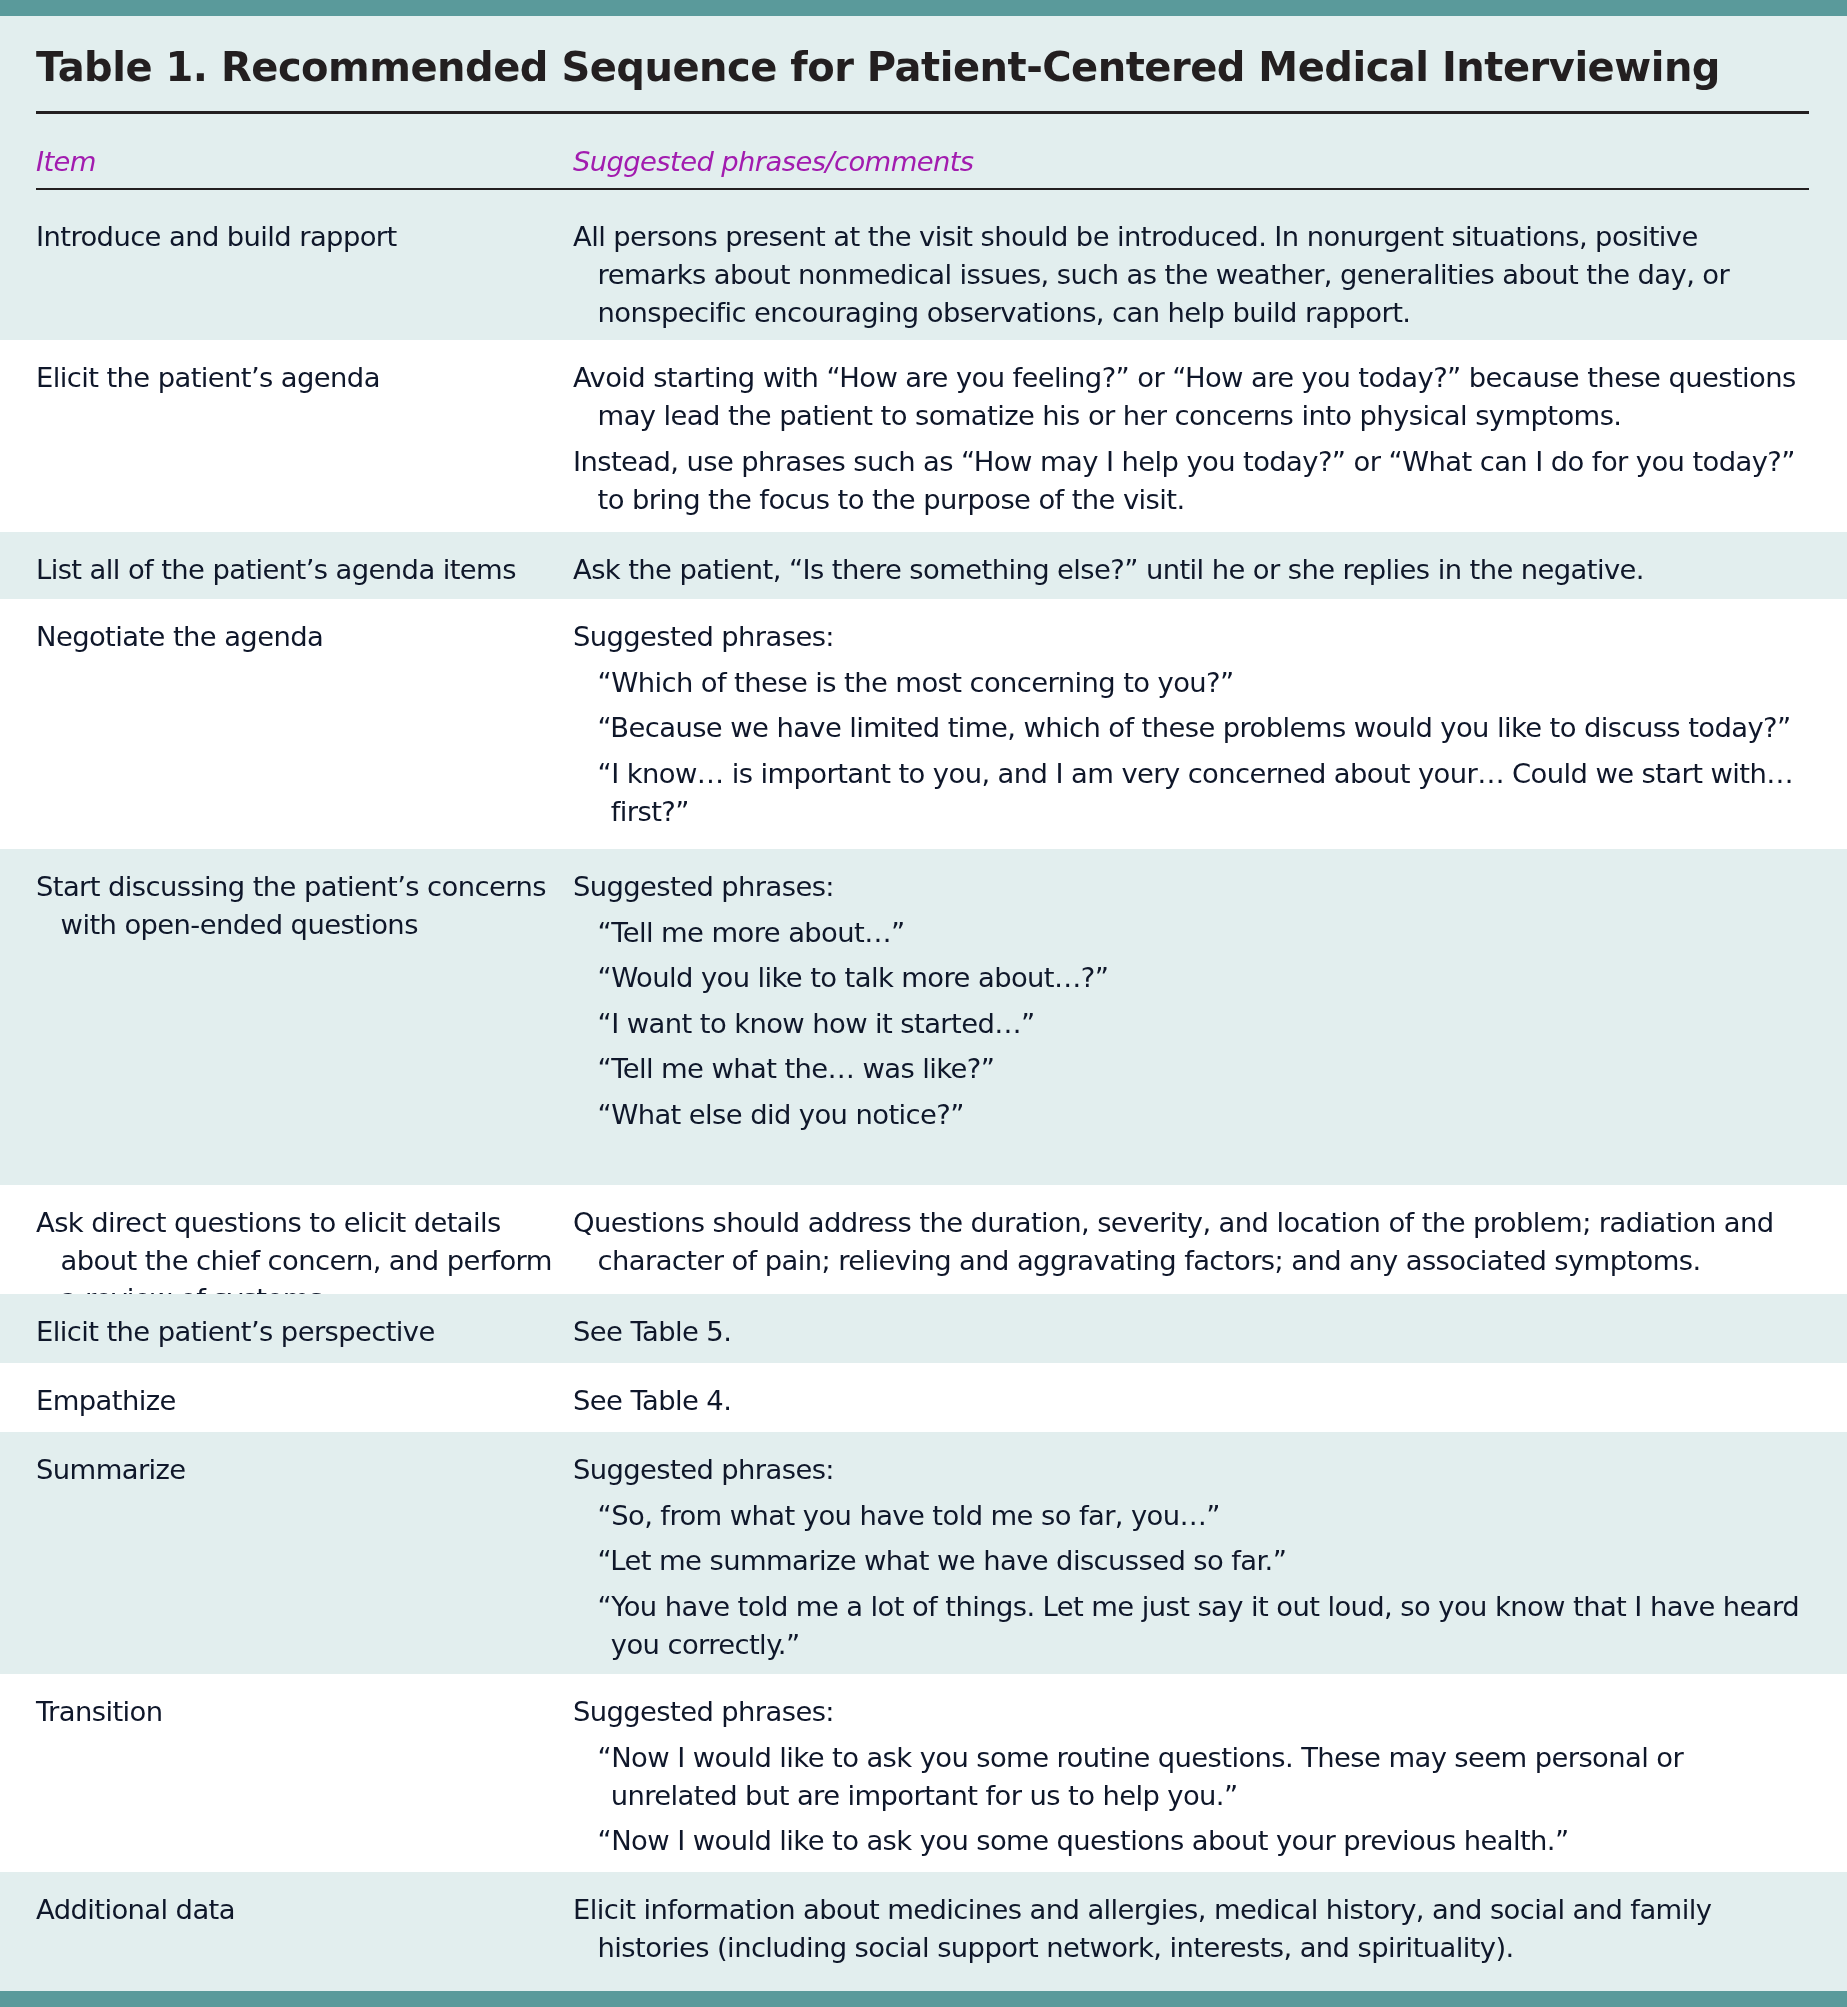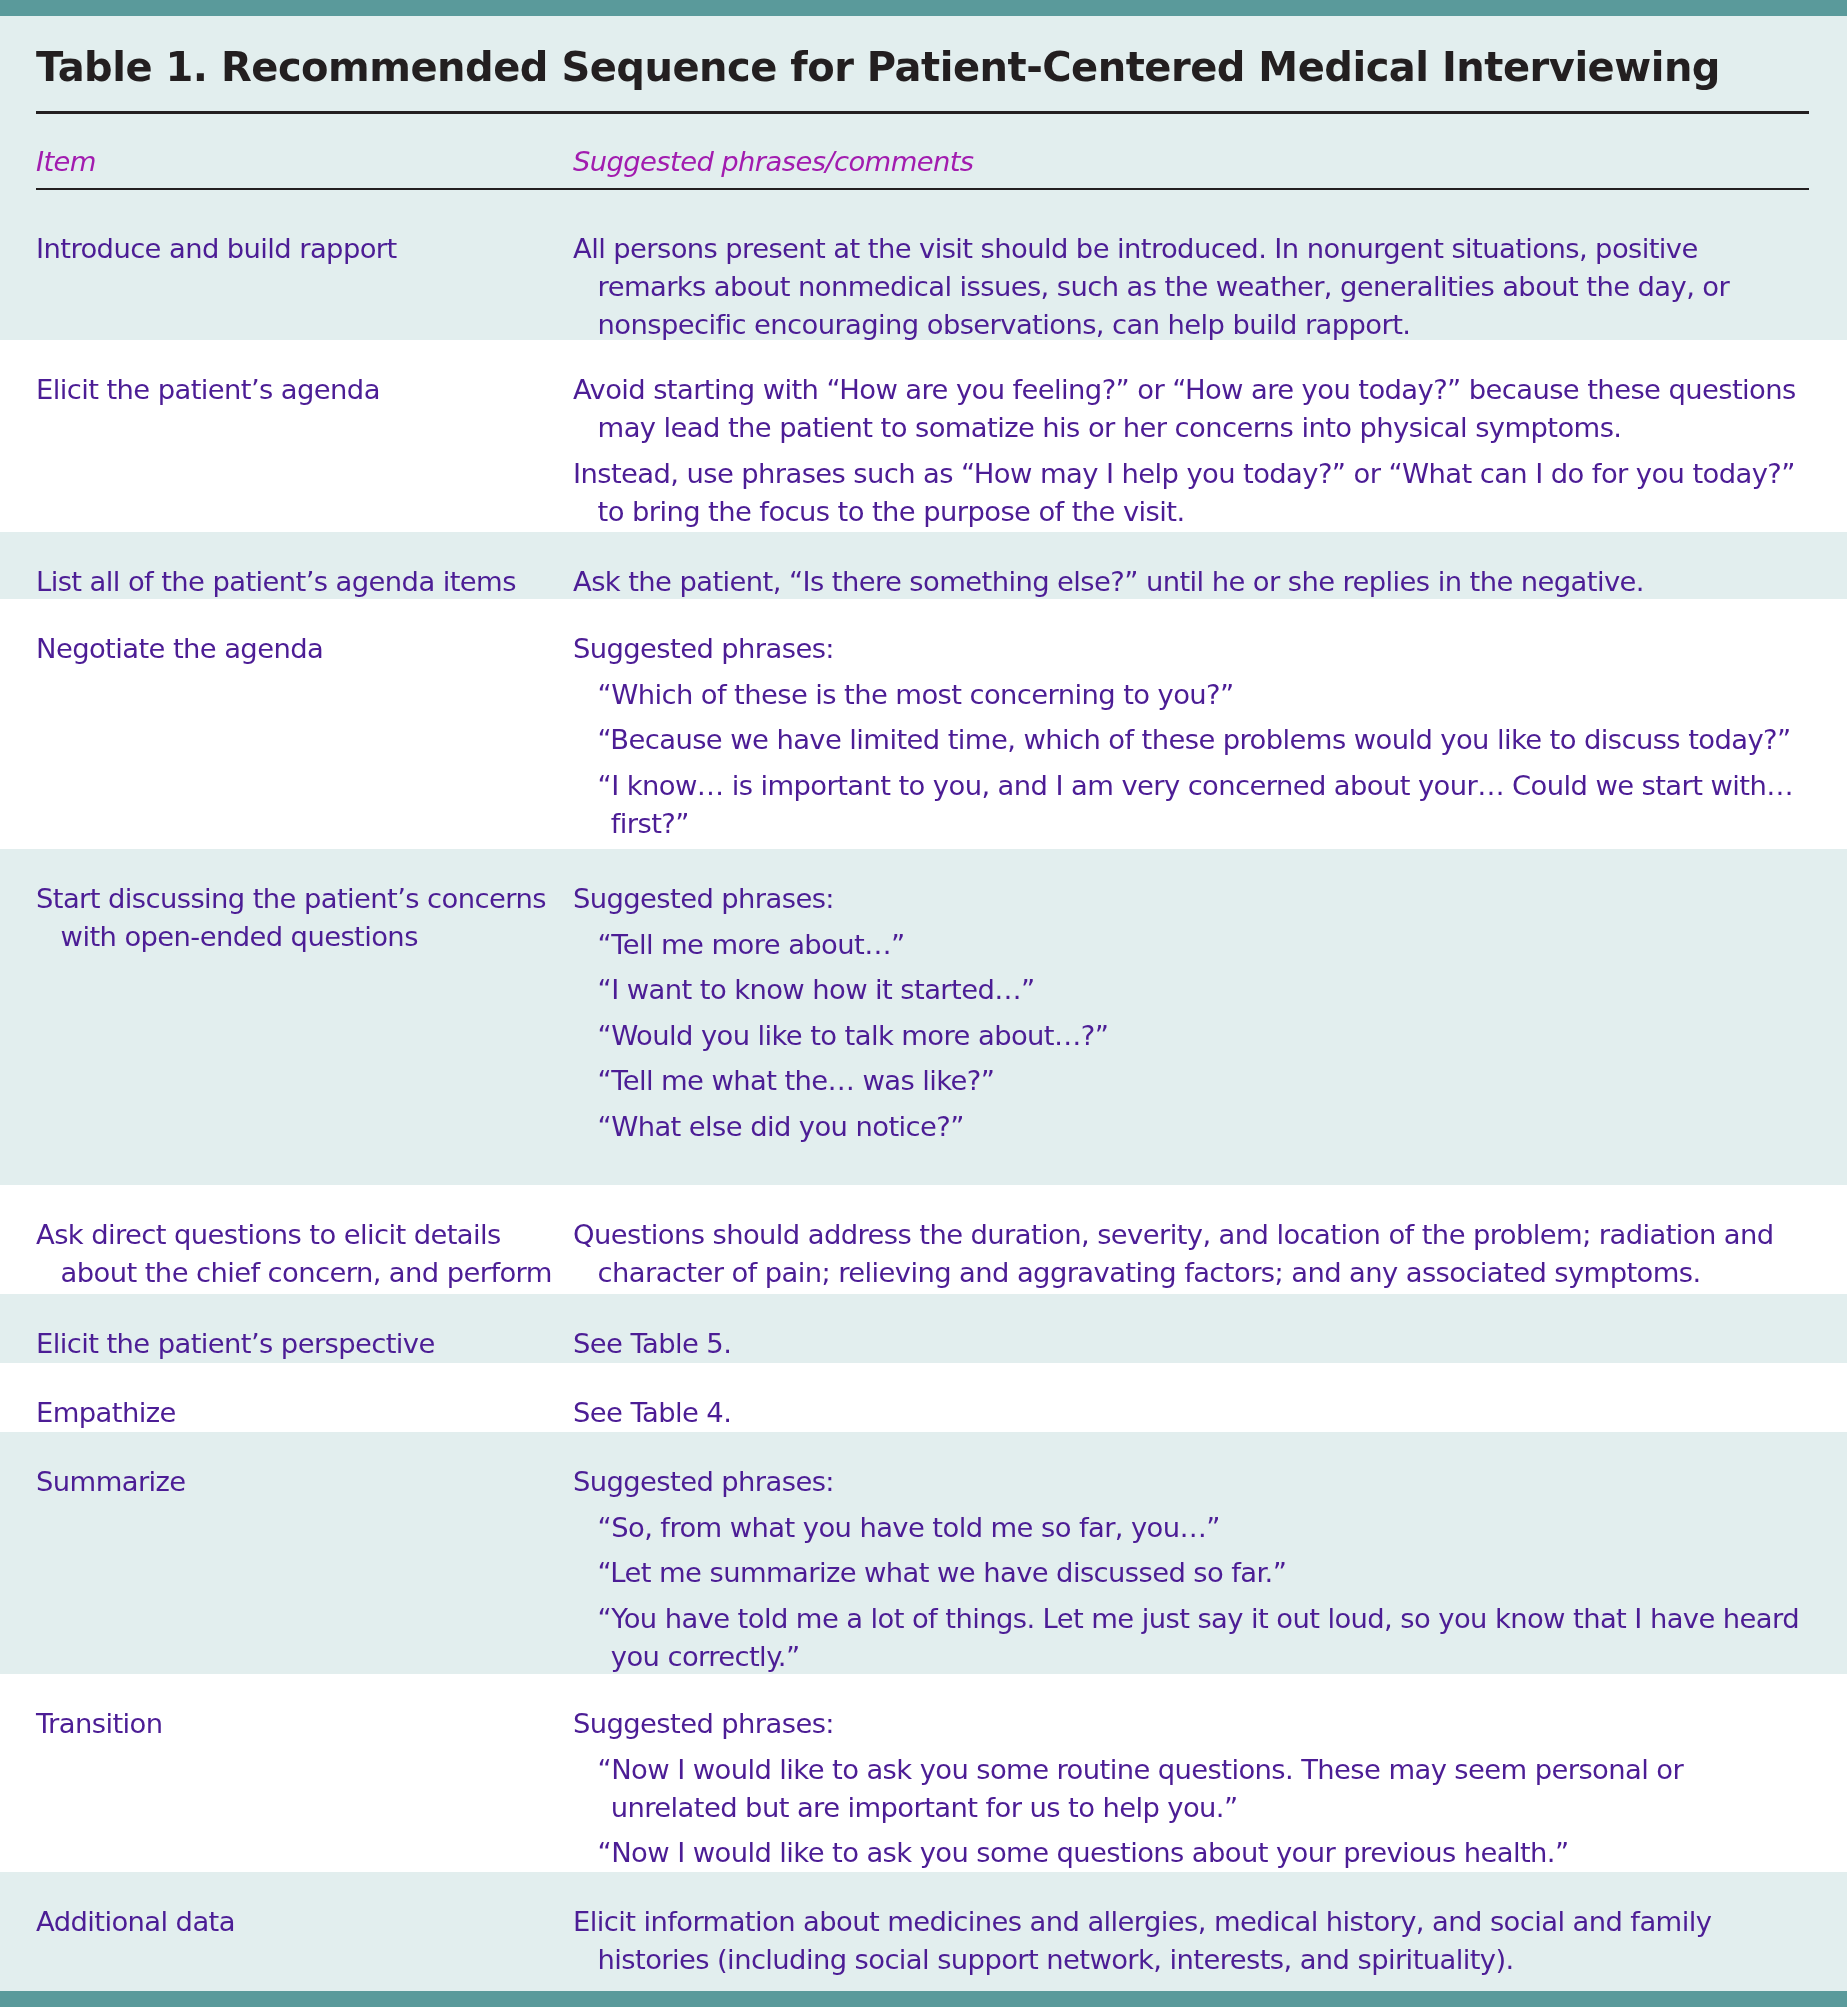--- a/index.html
+++ b/index.html
@@ -25,22 +25,22 @@
     position: absolute; top: 146px; font-size: 27.4px; font-style: italic;
     letter-spacing: -0.6px; white-space: nowrap; color: #a21caf;
   }
   .hdr.item { left: 36px; }
   .hdr.comm { left: 573px; }
 
   .row { position: absolute; left: 0; width: 1847px; }
   .row.shaded { background: #e2eeee; }
   .row.white { background: #ffffff; }
   .cell-l, .cell-r {
-    position: absolute; top: 31px; font-size: 27.4px; line-height: 38px;
-    letter-spacing: -0.6px; color: #4c1d95;
+    position: absolute; top: 19px; font-size: 27.4px; line-height: 38px;
+    letter-spacing: -0.6px; color: #0f172a;
   }
   .cell-l { left: 36px; width: 502px; }
   .cell-r { left: 573px; width: 1240px; }
   .hang { padding-left: 24.6px; text-indent: -24.6px; }
   .para { margin: 0 0 7.6px 0; }
   .para:last-child { margin-bottom: 0; }
   .phrase { margin: 7.6px 0 0 24.6px; padding-left: 13.2px; text-indent: -13.2px; }
   .lead { margin: 0; }
 </style>
 </head>
@@ -82,22 +82,22 @@
         <div class="phrase">“Which of these is the most concerning to you?”</div>
         <div class="phrase">“Because we have limited time, which of these problems would you like to discuss today?”</div>
         <div class="phrase">“I know… is important to you, and I am very concerned about your… Could we start with… first?”</div>
       </div>
     </div>
     <div class="row shaded" style="top: 849px; height: 300px;">
       <div class="cell-l hang">Start discussing the patient’s concerns with open-ended questions</div>
       <div class="cell-r">
         <div class="lead">Suggested phrases:</div>
         <div class="phrase">“Tell me more about…”</div>
+        <div class="phrase">“Would you like to talk more about…?”</div>
         <div class="phrase">“I want to know how it started…”</div>
-        <div class="phrase">“Would you like to talk more about…?”</div>
         <div class="phrase">“Tell me what the… was like?”</div>
         <div class="phrase">“What else did you notice?”</div>
       </div>
     </div>
     <div class="row white" style="top: 1149px; height: 120px; margin-top: 36px;">
       <div class="cell-l hang">Ask direct questions to elicit details about the chief concern, and perform a review of systems</div>
       <div class="cell-r">
         <div class="para hang">Questions should address the duration, severity, and location of the problem; radiation and character of pain; relieving and aggravating factors; and any associated symptoms.</div>
       </div>
     </div>

